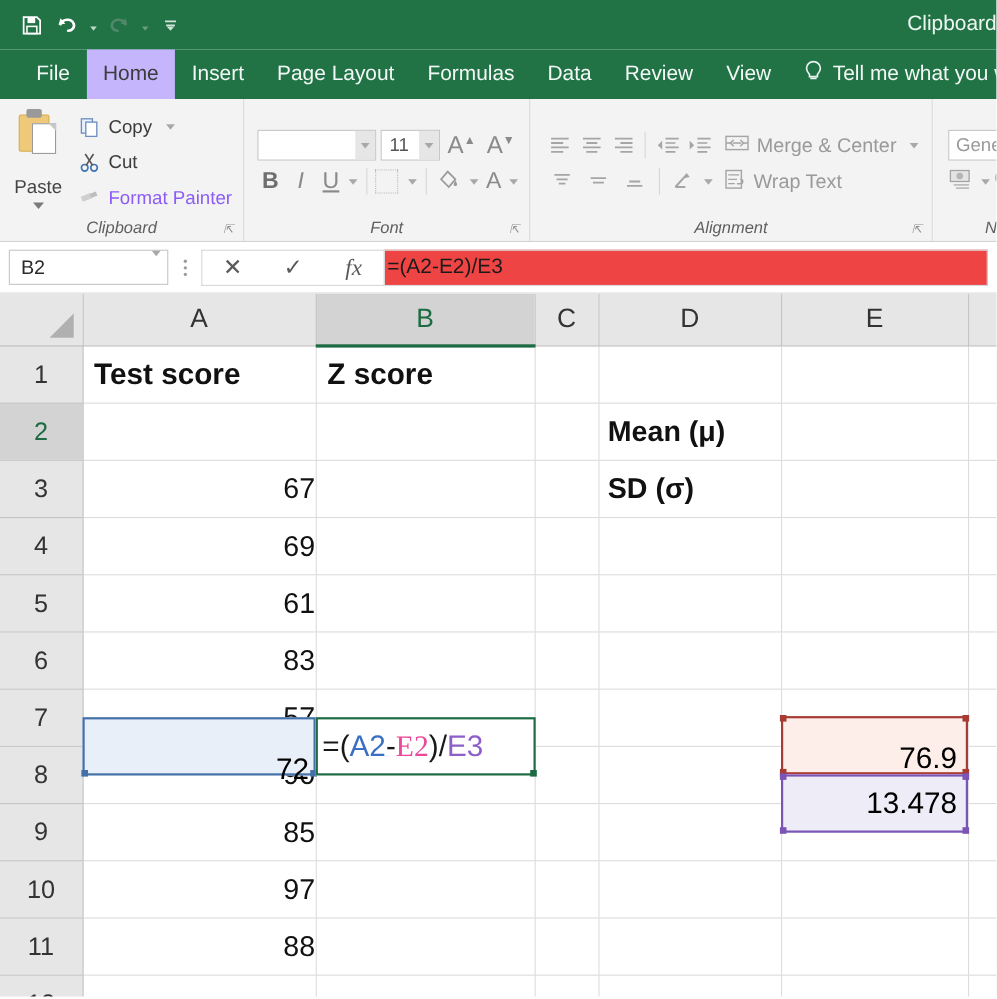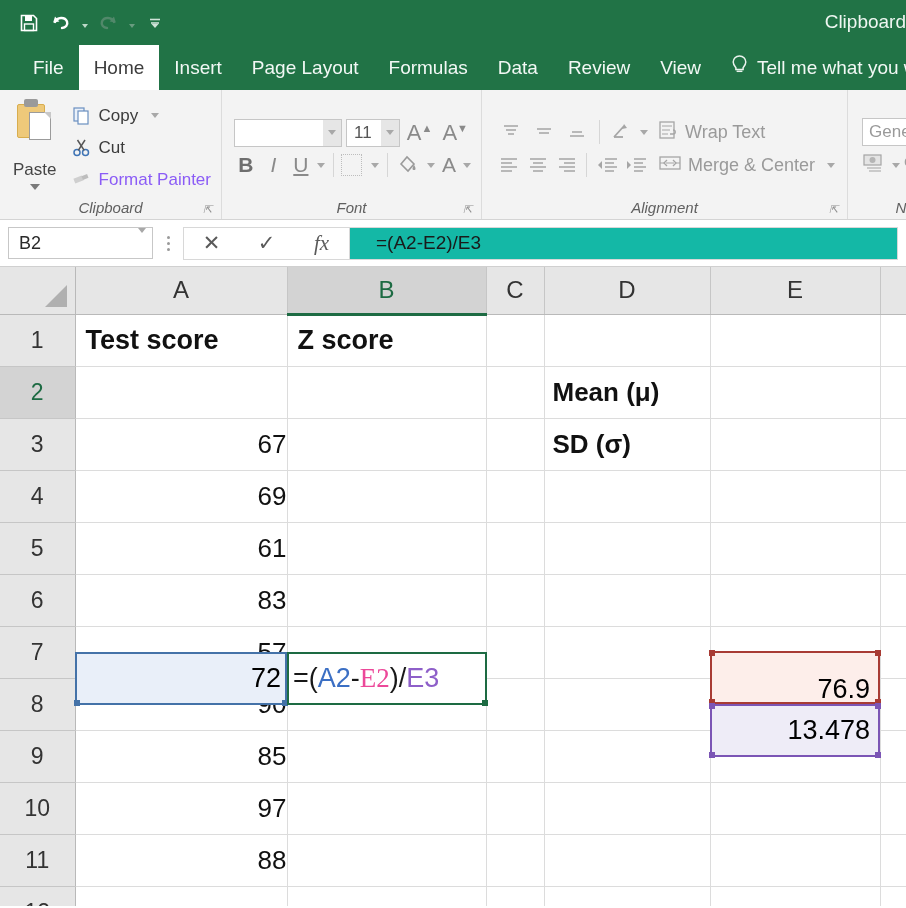--- a/index.html
+++ b/index.html
@@ -54,21 +54,21 @@
     position: relative;
   }
   .tab {
     display: flex; align-items: center;
     padding: 0 15px;
     color: #f2f8f5;
     font-size: 19px;
     white-space: nowrap;
   }
   .tab.active {
-    background: #ffffff;
+    background: #c4b5fd;
     color: #3c3c3c;
   }
   .tellme {
     display: flex; align-items: center; gap: 8px;
     padding-left: 14px;
     color: #f2f8f5;
     font-size: 19px;
     white-space: nowrap;
   }
 
@@ -214,23 +214,23 @@
   .fb-btns {
     display: flex; align-items: center;
     height: 33px;
     border: 1px solid #d8d8d8; border-right: none;
     background: #fff;
   }
   .fb-btn { width: 55px; height: 31px; display: flex; align-items: center; justify-content: center; color: #5a5a5a; font-size: 21px; }
   .fb-input {
     flex: 1; height: 33px;
     border: 1px solid #d8d8d8;
-    background: #14b8a6;
+    background: #ef4444;
     display: flex; align-items: center;
-    padding-left: 26px;
+    padding-left: 2px;
     font-size: 19px; color: #1a1a1a;
   }
 
   
   .grid-wrap { position: relative; width: 906px; height: 639px; background: #fff; overflow: hidden; }
   table.grid { border-collapse: collapse; table-layout: fixed; width: 906px; }
   table.grid td, table.grid th { padding: 0; margin: 0; }
 
   .corner {
     width: 75px; height: 47px;
@@ -320,21 +320,21 @@
   .h-grn { background: #1d6b43; }
 
   .ovl-txt {
     position: absolute;
     pointer-events: none;
     font-size: 27px;
     white-space: nowrap;
   }
   .e2-val { left: 710px; top: 396px; width: 168px; height: 53px; display: flex; align-items: center; justify-content: flex-end; padding-right: 8px; }
   .e3-val { left: 710px; top: 437px; width: 168px; height: 53px; display: flex; align-items: center; justify-content: flex-end; padding-right: 8px; }
-  .a2-val { left: 75px; top: 385px; width: 206px; height: 53px; display: flex; align-items: center; justify-content: flex-end; }
+  .a2-val { left: 75px; top: 406px; width: 206px; height: 53px; display: flex; align-items: center; justify-content: flex-end; }
 
   .f-op { color: #181818; }
   .f-a2 { color: #3b6fc4; }
   .f-e2 { color: #ec4899; font-family: Liberation Serif, serif; }
   .f-e3 { color: #8e5fc9; }
 </style>
 </head>
 <body>
 
 <div class="titlebar">
@@ -491,20 +491,61 @@
       <span>Font</span>
       <span class="dialog-launcher">⇱</span>
     </div>
   </div>
 
   <div class="rgroup" style="width:366px;">
     <div class="rgroup-body align-body">
       <div class="align-row">
         <div class="abtn">
           <svg width="22" height="20" viewBox="0 0 22 20">
+              <path d="M3 4h16M3 8h11M3 12h16M3 16h11" stroke="#a5a5a5" stroke-width="1.6"></path>
+            </svg>
+        </div>
+        <div class="abtn">
+          <svg width="22" height="20" viewBox="0 0 22 20">
+              <path d="M3 4h16M6 8h10M3 12h16M6 16h10" stroke="#a5a5a5" stroke-width="1.6"></path>
+            </svg>
+        </div>
+        <div class="abtn">
+          <svg width="22" height="20" viewBox="0 0 22 20">
+              <path d="M3 4h16M8 8h11M3 12h16M8 16h11" stroke="#a5a5a5" stroke-width="1.6"></path>
+            </svg>
+        </div>
+        <span class="vdiv"></span>
+        <div class="abtn">
+          <svg width="24" height="20" viewBox="0 0 24 20">
+              <path d="M10 4h12M10 8h9M10 12h12M10 16h9" stroke="#a5a5a5" stroke-width="1.5"></path>
+              <path d="M7 6 L3 10 L7 14z" fill="#a5a5a5"></path>
+            </svg>
+        </div>
+        <div class="abtn">
+          <svg width="24" height="20" viewBox="0 0 24 20">
+              <path d="M10 4h12M10 8h9M10 12h12M10 16h9" stroke="#a5a5a5" stroke-width="1.5"></path>
+              <path d="M3 6 L7 10 L3 14z" fill="#a5a5a5"></path>
+            </svg>
+        </div>
+        <div class="wrap-cmd">
+          <span>
+            <svg width="24" height="20" viewBox="0 0 24 20">
+                <rect x="2" y="4" width="20" height="12" fill="none" stroke="#a5a5a5" stroke-width="1.3"></rect>
+                <path d="M2 10h5M17 10h5M8 10h8" stroke="#a5a5a5" stroke-width="1.2"></path>
+                <path d="M9 7 L6 10 L9 13M15 7 L18 10 L15 13" fill="none" stroke="#a5a5a5" stroke-width="1.3"></path>
+              </svg>
+          </span>
+          <span>Merge &amp; Center</span>
+          <span class="sm-caret" style="margin-left:6px;"></span>
+        </div>
+      </div>
+      <div class="align-row">
+        <div class="abtn">
+          <svg width="22" height="20" viewBox="0 0 22 20">
               <path d="M4 4h14M6 8h10M8 12h6" stroke="#a5a5a5" stroke-width="1.6"></path>
             </svg>
         </div>
         <div class="abtn">
           <svg width="22" height="20" viewBox="0 0 22 20">
               <path d="M4 7h14M6 11h10" stroke="#a5a5a5" stroke-width="1.6"></path>
             </svg>
         </div>
         <div class="abtn">
           <svg width="22" height="20" viewBox="0 0 22 20">
@@ -522,61 +563,20 @@
         <span class="sm-caret"></span>
         <div class="wrap-cmd">
           <span>
             <svg width="22" height="22" viewBox="0 0 22 22">
                 <rect x="3" y="3" width="14" height="16" fill="none" stroke="#a5a5a5" stroke-width="1.3"></rect>
                 <path d="M5 7h10M5 11h8M5 15h6" stroke="#a5a5a5" stroke-width="1.2"></path>
                 <path d="M16 11 c3 0 3 4 0 4 h-3" fill="none" stroke="#a5a5a5" stroke-width="1.3"></path>
               </svg>
           </span>
           <span>Wrap Text</span>
-        </div>
-      </div>
-      <div class="align-row">
-        <div class="abtn">
-          <svg width="22" height="20" viewBox="0 0 22 20">
-              <path d="M3 4h16M3 8h11M3 12h16M3 16h11" stroke="#a5a5a5" stroke-width="1.6"></path>
-            </svg>
-        </div>
-        <div class="abtn">
-          <svg width="22" height="20" viewBox="0 0 22 20">
-              <path d="M3 4h16M6 8h10M3 12h16M6 16h10" stroke="#a5a5a5" stroke-width="1.6"></path>
-            </svg>
-        </div>
-        <div class="abtn">
-          <svg width="22" height="20" viewBox="0 0 22 20">
-              <path d="M3 4h16M8 8h11M3 12h16M8 16h11" stroke="#a5a5a5" stroke-width="1.6"></path>
-            </svg>
-        </div>
-        <span class="vdiv"></span>
-        <div class="abtn">
-          <svg width="24" height="20" viewBox="0 0 24 20">
-              <path d="M10 4h12M10 8h9M10 12h12M10 16h9" stroke="#a5a5a5" stroke-width="1.5"></path>
-              <path d="M7 6 L3 10 L7 14z" fill="#a5a5a5"></path>
-            </svg>
-        </div>
-        <div class="abtn">
-          <svg width="24" height="20" viewBox="0 0 24 20">
-              <path d="M10 4h12M10 8h9M10 12h12M10 16h9" stroke="#a5a5a5" stroke-width="1.5"></path>
-              <path d="M3 6 L7 10 L3 14z" fill="#a5a5a5"></path>
-            </svg>
-        </div>
-        <div class="wrap-cmd">
-          <span>
-            <svg width="24" height="20" viewBox="0 0 24 20">
-                <rect x="2" y="4" width="20" height="12" fill="none" stroke="#a5a5a5" stroke-width="1.3"></rect>
-                <path d="M2 10h5M17 10h5M8 10h8" stroke="#a5a5a5" stroke-width="1.2"></path>
-                <path d="M9 7 L6 10 L9 13M15 7 L18 10 L15 13" fill="none" stroke="#a5a5a5" stroke-width="1.3"></path>
-              </svg>
-          </span>
-          <span>Merge &amp; Center</span>
-          <span class="sm-caret" style="margin-left:6px;"></span>
         </div>
       </div>
     </div>
     <div class="rgroup-label">
       <span>Alignment</span>
       <span class="dialog-launcher">⇱</span>
     </div>
   </div>
 
   <div class="rgroup" style="width:120px;border-right:none;">

